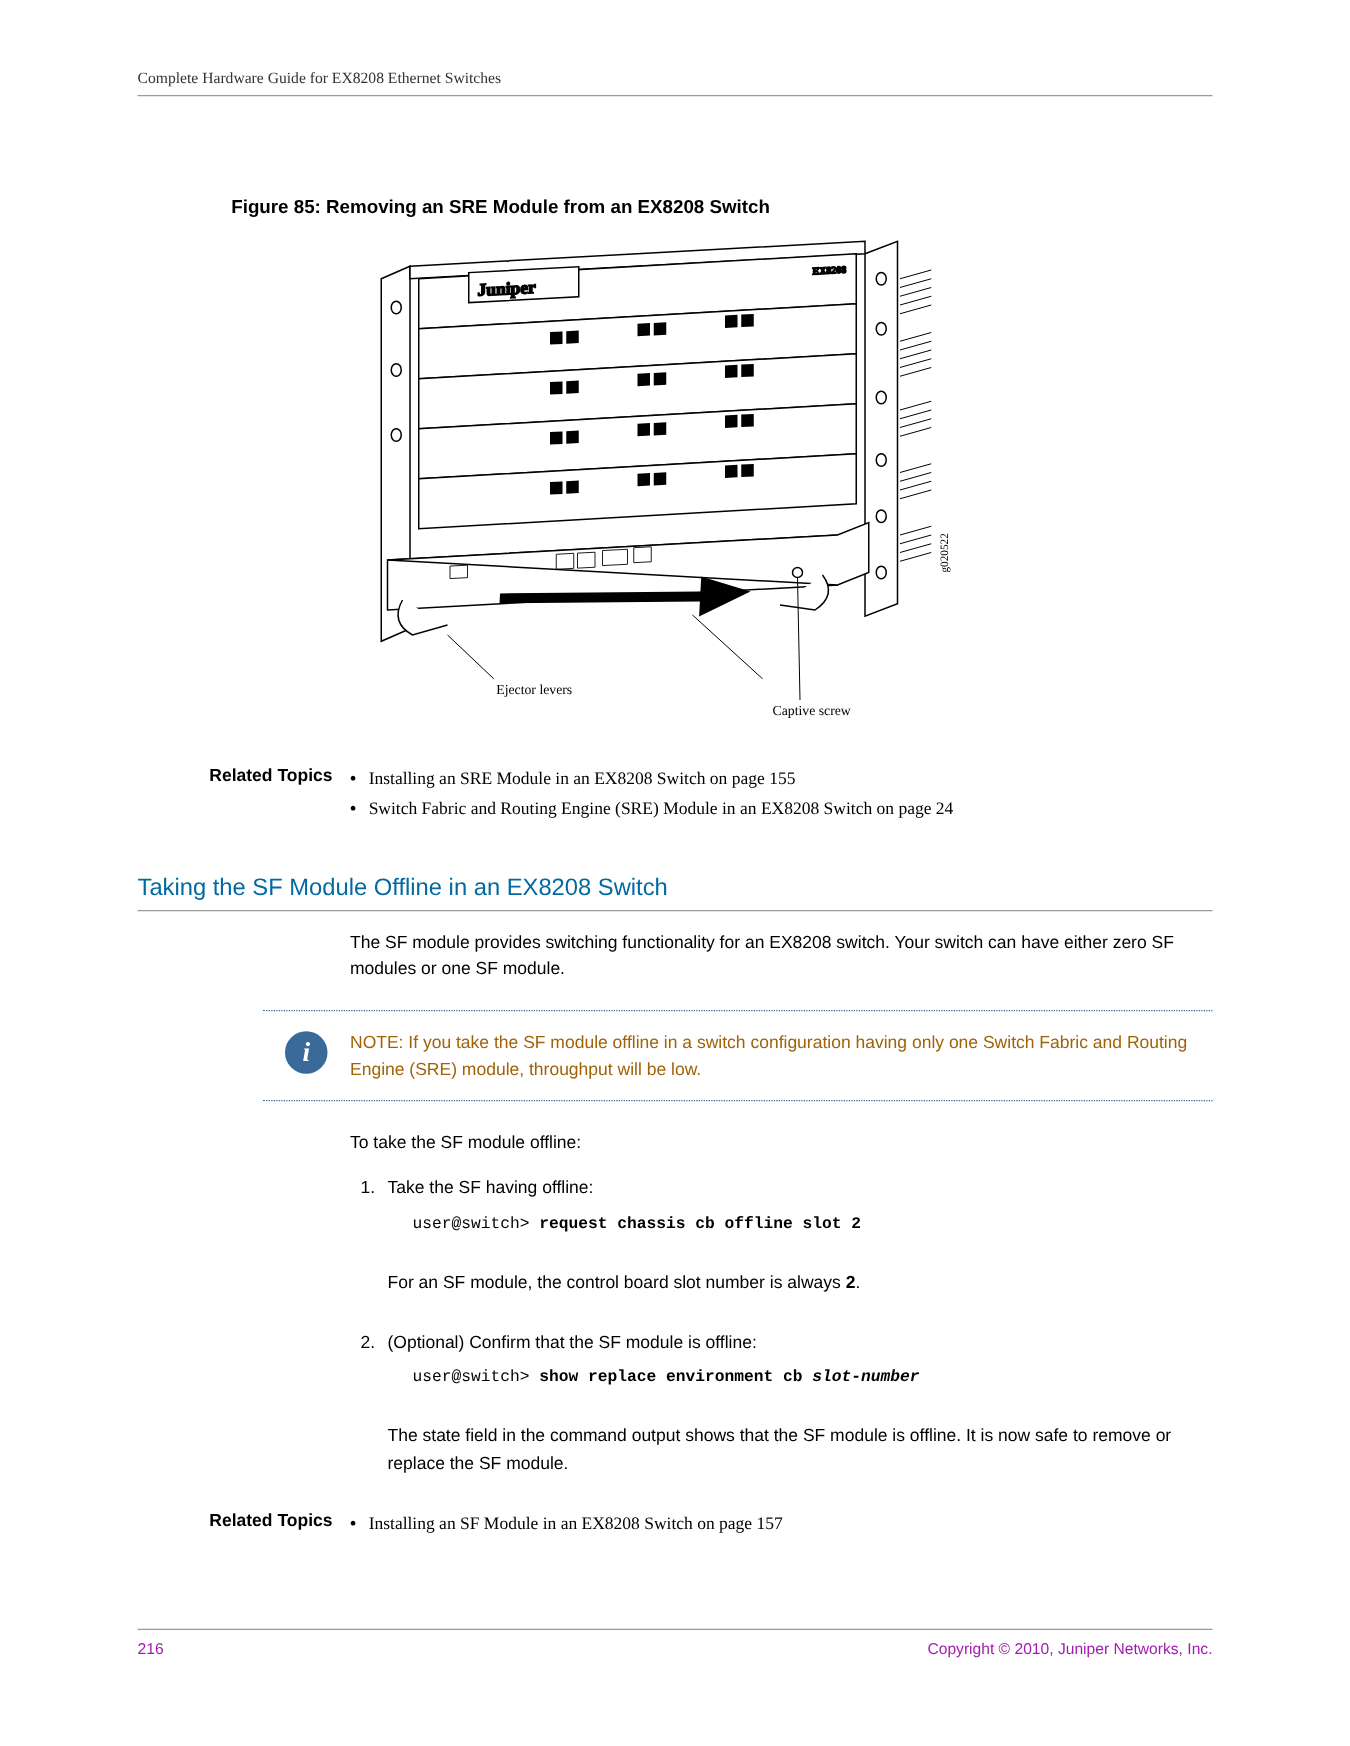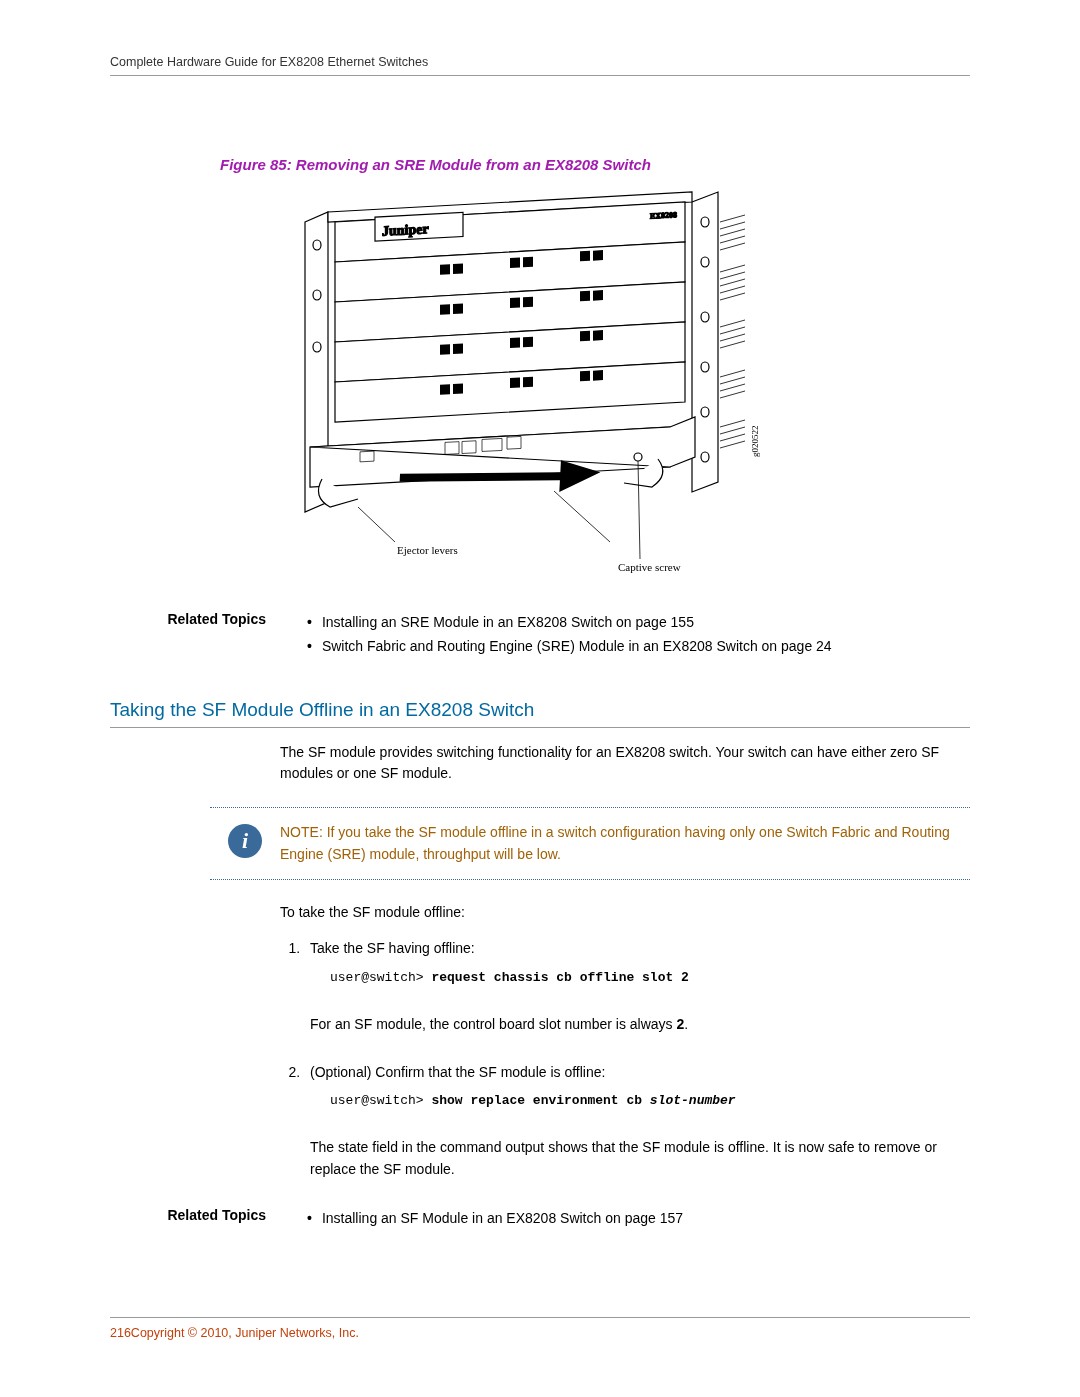--- a/index.html
+++ b/index.html
@@ -18,60 +18,60 @@
     left: 110px;
     right: 110px;
     top: 55px;
     bottom: 55px;
   }
   .running-header {
     font-size: 12.5px;
     color: #333;
     padding-bottom: 6px;
     border-bottom: 1px solid #9a9a9a;
+    font-family: Liberation Serif, serif;
   }
   .content {
     margin-top: 80px;
   }
   .figure-caption {
     font-size: 15px;
     font-weight: 700;
-    color: #a21caf;
-    margin-left: 110px;
+    color: #000000;
+    margin-left: 75px;
     margin-bottom: 14px;
-    font-style: italic;
   }
   .figure-image {
     margin: 0 auto 24px auto;
     width: 480px;
     height: 400px;
     position: relative;
   }
   .figure-image svg { width: 100%; height: 100%; }
 
   .related-block {
     display: flex;
     margin-top: 10px;
-    gap: 27px;
   }
   .related-label {
     width: 170px;
     min-width: 170px;
     font-size: 14px;
     font-weight: 700;
     text-align: right;
     padding-right: 14px;
   }
   .related-list {
     flex: 1;
     list-style: none;
     margin: 0;
     padding: 0;
     font-size: 14px;
     line-height: 1.7;
+    font-family: Liberation Serif, serif;
   }
   .related-list li::before {
     content: "•";
     font-weight: 700;
     padding-right: 10px;
   }
   .indented-body {
     margin-left: 170px;
     font-size: 14px;
     line-height: 1.55;
@@ -125,26 +125,27 @@
     line-height: 1.55;
   }
   ol.steps > li { margin-bottom: 14px; padding-left: 6px; }
   ol.steps p { margin: 26px 0; }
   .cmdline { font-family: Liberation Mono, monospace; font-size: 13px; margin: 8px 0 8px 20px; }
   .cmdline .bold { font-weight: 700; }
   .cmdline .bolditalic { font-weight: 700; font-style: italic; }
   .footer {
     position: absolute;
     left: 0; right: 0;
-    bottom: 2px;
+    bottom: 16px;
     border-top: 1px solid #9a9a9a;
     padding-top: 8px;
     display: flex;
+    justify-content: space-between;
     font-size: 12.5px;
-    color: #c2410c;
+    color: #a21caf;
   }
 </style>
 </head>
 <body>
 
 <div class="page">
 
   <div class="running-header">Complete Hardware Guide for EX8208 Ethernet Switches</div>
 
   <div class="content">

